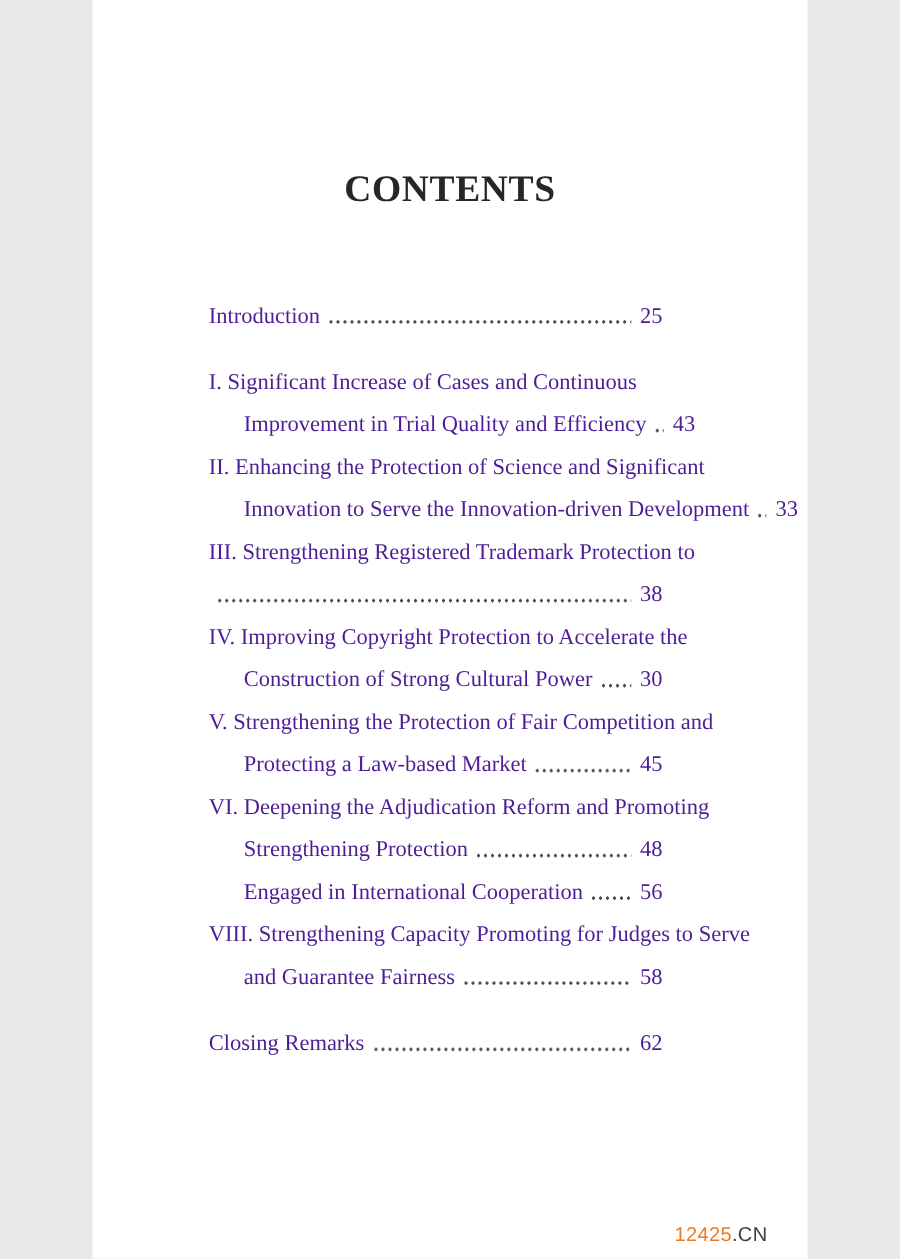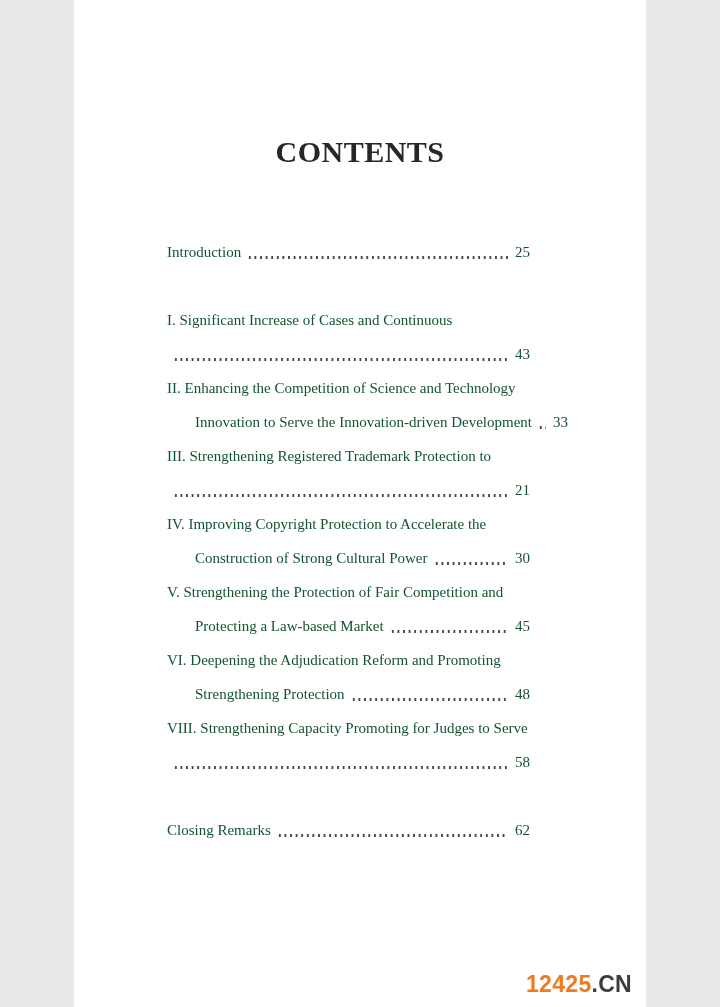--- a/index.html
+++ b/index.html
@@ -16,51 +16,51 @@
     margin: 135px 0 0 0;
     text-align: center;
     font-size: 30px;
     font-weight: bold;
     letter-spacing: 0.5px;
     line-height: 34px;
     color: #272727;
   }
   .toc {
     margin: 66px 116px 0 93px;
-    color: #14532d;
-    font-size: 15px;
+    color: #4c1d95;
+    font-size: 18px;
   }
   .row {
     display: flex;
     align-items: baseline;
     height: 34px;
     line-height: 34px;
     white-space: nowrap;
   }
-  .row.gap { margin-top: 34px; }
+  .row.gap { margin-top: 19px; }
   .row.cont .t { padding-left: 28px; }
   .t { flex: 0 0 auto; }
   .dots {
     flex: 1 1 auto;
     align-self: stretch;
     margin: 0 7px 0 6px;
     background-image: radial-gradient(circle, #474747 1.05px, rgba(0,0,0,0) 1.3px);
     background-size: 5.6px 2.6px;
     background-repeat: repeat-x;
     background-position: 0 21.3px;
     min-width: 8px;
   }
   .pg { flex: 0 0 auto; }
   .watermark {
     position: absolute;
-    right: 14px;
+    right: 32px;
     bottom: 9px;
     font-family: "Liberation Sans", sans-serif;
-    font-weight: bold;
-    font-size: 23px;
+    font-weight: normal;
+    font-size: 16px;
     letter-spacing: 0.3px;
   }
   .watermark .hl { color: #ef7a1f; }
   .watermark .sfx { color: #3c3c3c; }
 </style>
 </head>
 <body>
 
 <div class="page">
 
@@ -71,39 +71,40 @@
     <div class="row">
       <span class="t">Introduction</span>
       <span class="dots"></span>
       <span class="pg">25</span>
     </div>
 
     <div class="row gap">
       <span class="t">I. Significant Increase of Cases and Continuous</span>
     </div>
     <div class="row cont">
+      <span class="t">Improvement in Trial Quality and Efficiency</span>
       <span class="dots"></span>
       <span class="pg">43</span>
     </div>
 
     <div class="row">
-      <span class="t">II. Enhancing the Competition of Science and Technology</span>
+      <span class="t">II. Enhancing the Protection of Science and Significant</span>
     </div>
     <div class="row cont">
       <span class="t">Innovation to Serve the Innovation-driven Development</span>
       <span class="dots"></span>
       <span class="pg">33</span>
     </div>
 
     <div class="row">
       <span class="t">III. Strengthening Registered Trademark Protection to</span>
     </div>
     <div class="row cont">
       <span class="dots"></span>
-      <span class="pg">21</span>
+      <span class="pg">38</span>
     </div>
 
     <div class="row">
       <span class="t">IV. Improving Copyright Protection to Accelerate the</span>
     </div>
     <div class="row cont">
       <span class="t">Construction of Strong Cultural Power</span>
       <span class="dots"></span>
       <span class="pg">30</span>
     </div>
@@ -119,25 +120,31 @@
 
     <div class="row">
       <span class="t">VI. Deepening the Adjudication Reform and Promoting</span>
     </div>
     <div class="row cont">
       <span class="t">Strengthening Protection</span>
       <span class="dots"></span>
       <span class="pg">48</span>
     </div>
 
+    <div class="row cont">
+      <span class="t">Engaged in International Cooperation</span>
+      <span class="dots"></span>
+      <span class="pg">56</span>
+    </div>
 
     <div class="row">
       <span class="t">VIII. Strengthening Capacity Promoting for Judges to Serve</span>
     </div>
     <div class="row cont">
+      <span class="t">and Guarantee Fairness</span>
       <span class="dots"></span>
       <span class="pg">58</span>
     </div>
 
     <div class="row gap">
       <span class="t">Closing Remarks</span>
       <span class="dots"></span>
       <span class="pg">62</span>
     </div>
 

